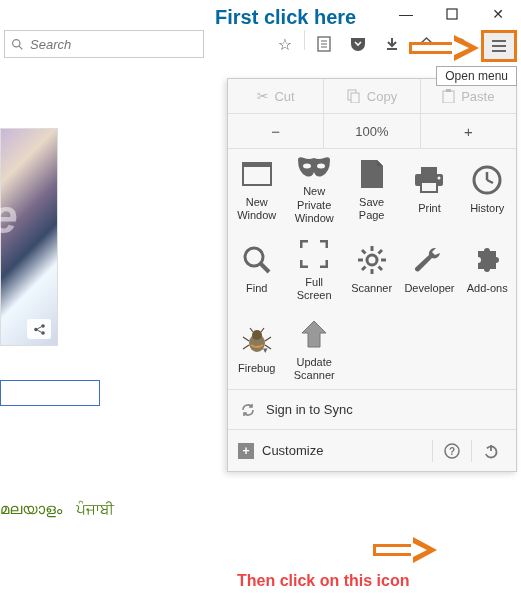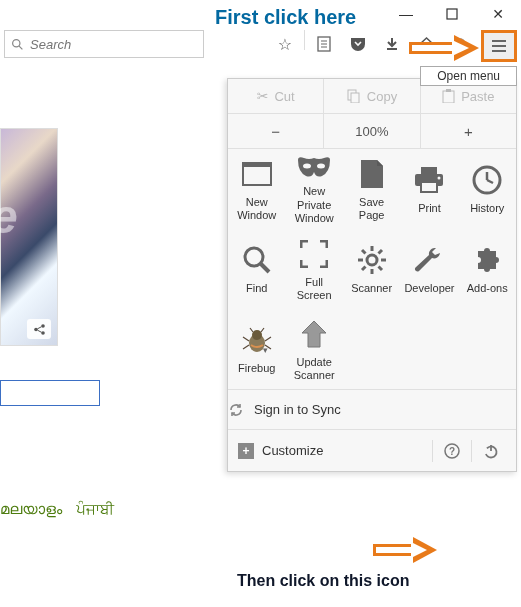--- a/index.html
+++ b/index.html
@@ -17,50 +17,50 @@
 .toolbar-sep { width: 1px; height: 20px; background: #ddd; margin: 0 2px; }
 
 .hamburger-highlight { position: absolute; top: 30px; right: 4px; width: 36px; height: 32px; border: 3px solid #e87a1a; z-index: 50; }
 .hamburger-btn { width: 100%; height: 100%; background: #eee; display: flex; align-items: center; justify-content: center; }
 .hamburger-icon { display: flex; flex-direction: column; gap: 3px; }
 .hamburger-icon span { width: 14px; height: 2px; background: #666; }
 
 .arrow1 { position: absolute; top: 32px; right: 42px; z-index: 49; }
 .annotation1 { position: absolute; top: 6px; left: 215px; color: #0369a1; font-weight: bold; font-size: 20px; }
 
-.tooltip { position: absolute; top: 66px; right: 4px; background: #fff; border: 1px solid #aaa; padding: 2px 16px; font-size: 12px; color: #333; z-index: 60; }
+.tooltip { position: absolute; top: 66px; right: 4px; background: #fff; border: 1px solid #aaa; padding: 2px 8px; font-size: 12px; color: #333; z-index: 60; }
 
 .menu-panel { position: absolute; top: 78px; right: 4px; width: 290px; background: #f7f7f7; border: 1px solid #ccc; box-shadow: -2px 2px 6px rgba(0,0,0,0.15); }
 
 .clipboard-row { display: flex; border-bottom: 1px solid #e0e0e0; }
 .clipboard-row .cell { flex: 1; height: 34px; display: flex; align-items: center; justify-content: center; font-size: 13px; color: #bbb; gap: 6px; border-right: 1px solid #e0e0e0; }
 .clipboard-row .cell:last-child { border-right: none; }
 .clipboard-row .cell .icon { font-size: 14px; }
 
 .zoom-row { display: flex; border-bottom: 1px solid #e0e0e0; }
 .zoom-row .cell { flex: 1; height: 34px; display: flex; align-items: center; justify-content: center; font-size: 15px; color: #555; border-right: 1px solid #e0e0e0; }
 .zoom-row .cell:last-child { border-right: none; }
 
 .grid { display: grid; grid-template-columns: repeat(5, 1fr); }
 .grid-item { height: 80px; display: flex; flex-direction: column; align-items: center; justify-content: center; gap: 4px; padding: 4px; }
 .grid-item .icon { height: 36px; display: flex; align-items: center; justify-content: center; color: #666; }
 .grid-item .label { font-size: 11px; color: #333; text-align: center; line-height: 1.2; }
 
-.sync-row { border-top: 1px solid #e0e0e0; height: 40px; display: flex; align-items: center; padding: 0 0; gap: 10px; font-size: 13px; color: #333; }
+.sync-row { border-top: 1px solid #e0e0e0; height: 40px; display: flex; align-items: center; padding: 0 12px; gap: 10px; font-size: 13px; color: #333; }
 .sync-row .icon { color: #888; }
 
 .bottom-row { border-top: 1px solid #e0e0e0; height: 42px; display: flex; align-items: center; padding: 0 10px; }
 .customize { display: flex; align-items: center; gap: 8px; font-size: 13px; color: #333; }
 .customize .plus-icon { width: 16px; height: 16px; background: #888; color: #fff; display: flex; align-items: center; justify-content: center; font-size: 12px; font-weight: bold; }
 .bottom-spacer { flex: 1; }
 .bottom-row .sep { width: 1px; height: 22px; background: #ddd; margin: 0 4px; }
 .bottom-icon { width: 30px; display: flex; align-items: center; justify-content: center; color: #777; font-size: 15px; }
 
 .arrow2 { position: absolute; top: 535px; right: 84px; z-index: 70; }
-.annotation2 { position: absolute; top: 572px; left: 237px; color: #0f172a; font-weight: bold; font-size: 16px; }
+.annotation2 { position: absolute; top: 572px; left: 237px; color: #ef4444; font-weight: bold; font-size: 16px; }
 
 .left-content { position: absolute; top: 128px; left: 0; width: 60px; }
 .thumb { width: 58px; height: 218px; border: 1px solid #ddd; background: linear-gradient(135deg, #c8b8d8 0%, #e8d8c8 20%, #7a6a8a 40%, #3a4a6a 55%, #f0f8ff 70%, #d0d8e8 100%); position: relative; }
 .thumb .letter { position: absolute; top: 60px; left: -10px; color: rgba(255,255,255,0.5); font-size: 48px; font-weight: bold; font-style: italic; }
 .thumb .share { position: absolute; bottom: 6px; right: 6px; width: 24px; height: 20px; background: rgba(255,255,255,0.9); border-radius: 3px; display: flex; align-items: center; justify-content: center; color: #555; font-size: 13px; }
 
 .blue-box { position: absolute; top: 380px; left: 0; width: 100px; height: 26px; border: 1px solid #3b6fc4; }
 
 .lang-links { position: absolute; top: 500px; left: 0; font-size: 15px; color: #4d7c0f; }
 .lang-links span { margin-right: 10px; }

